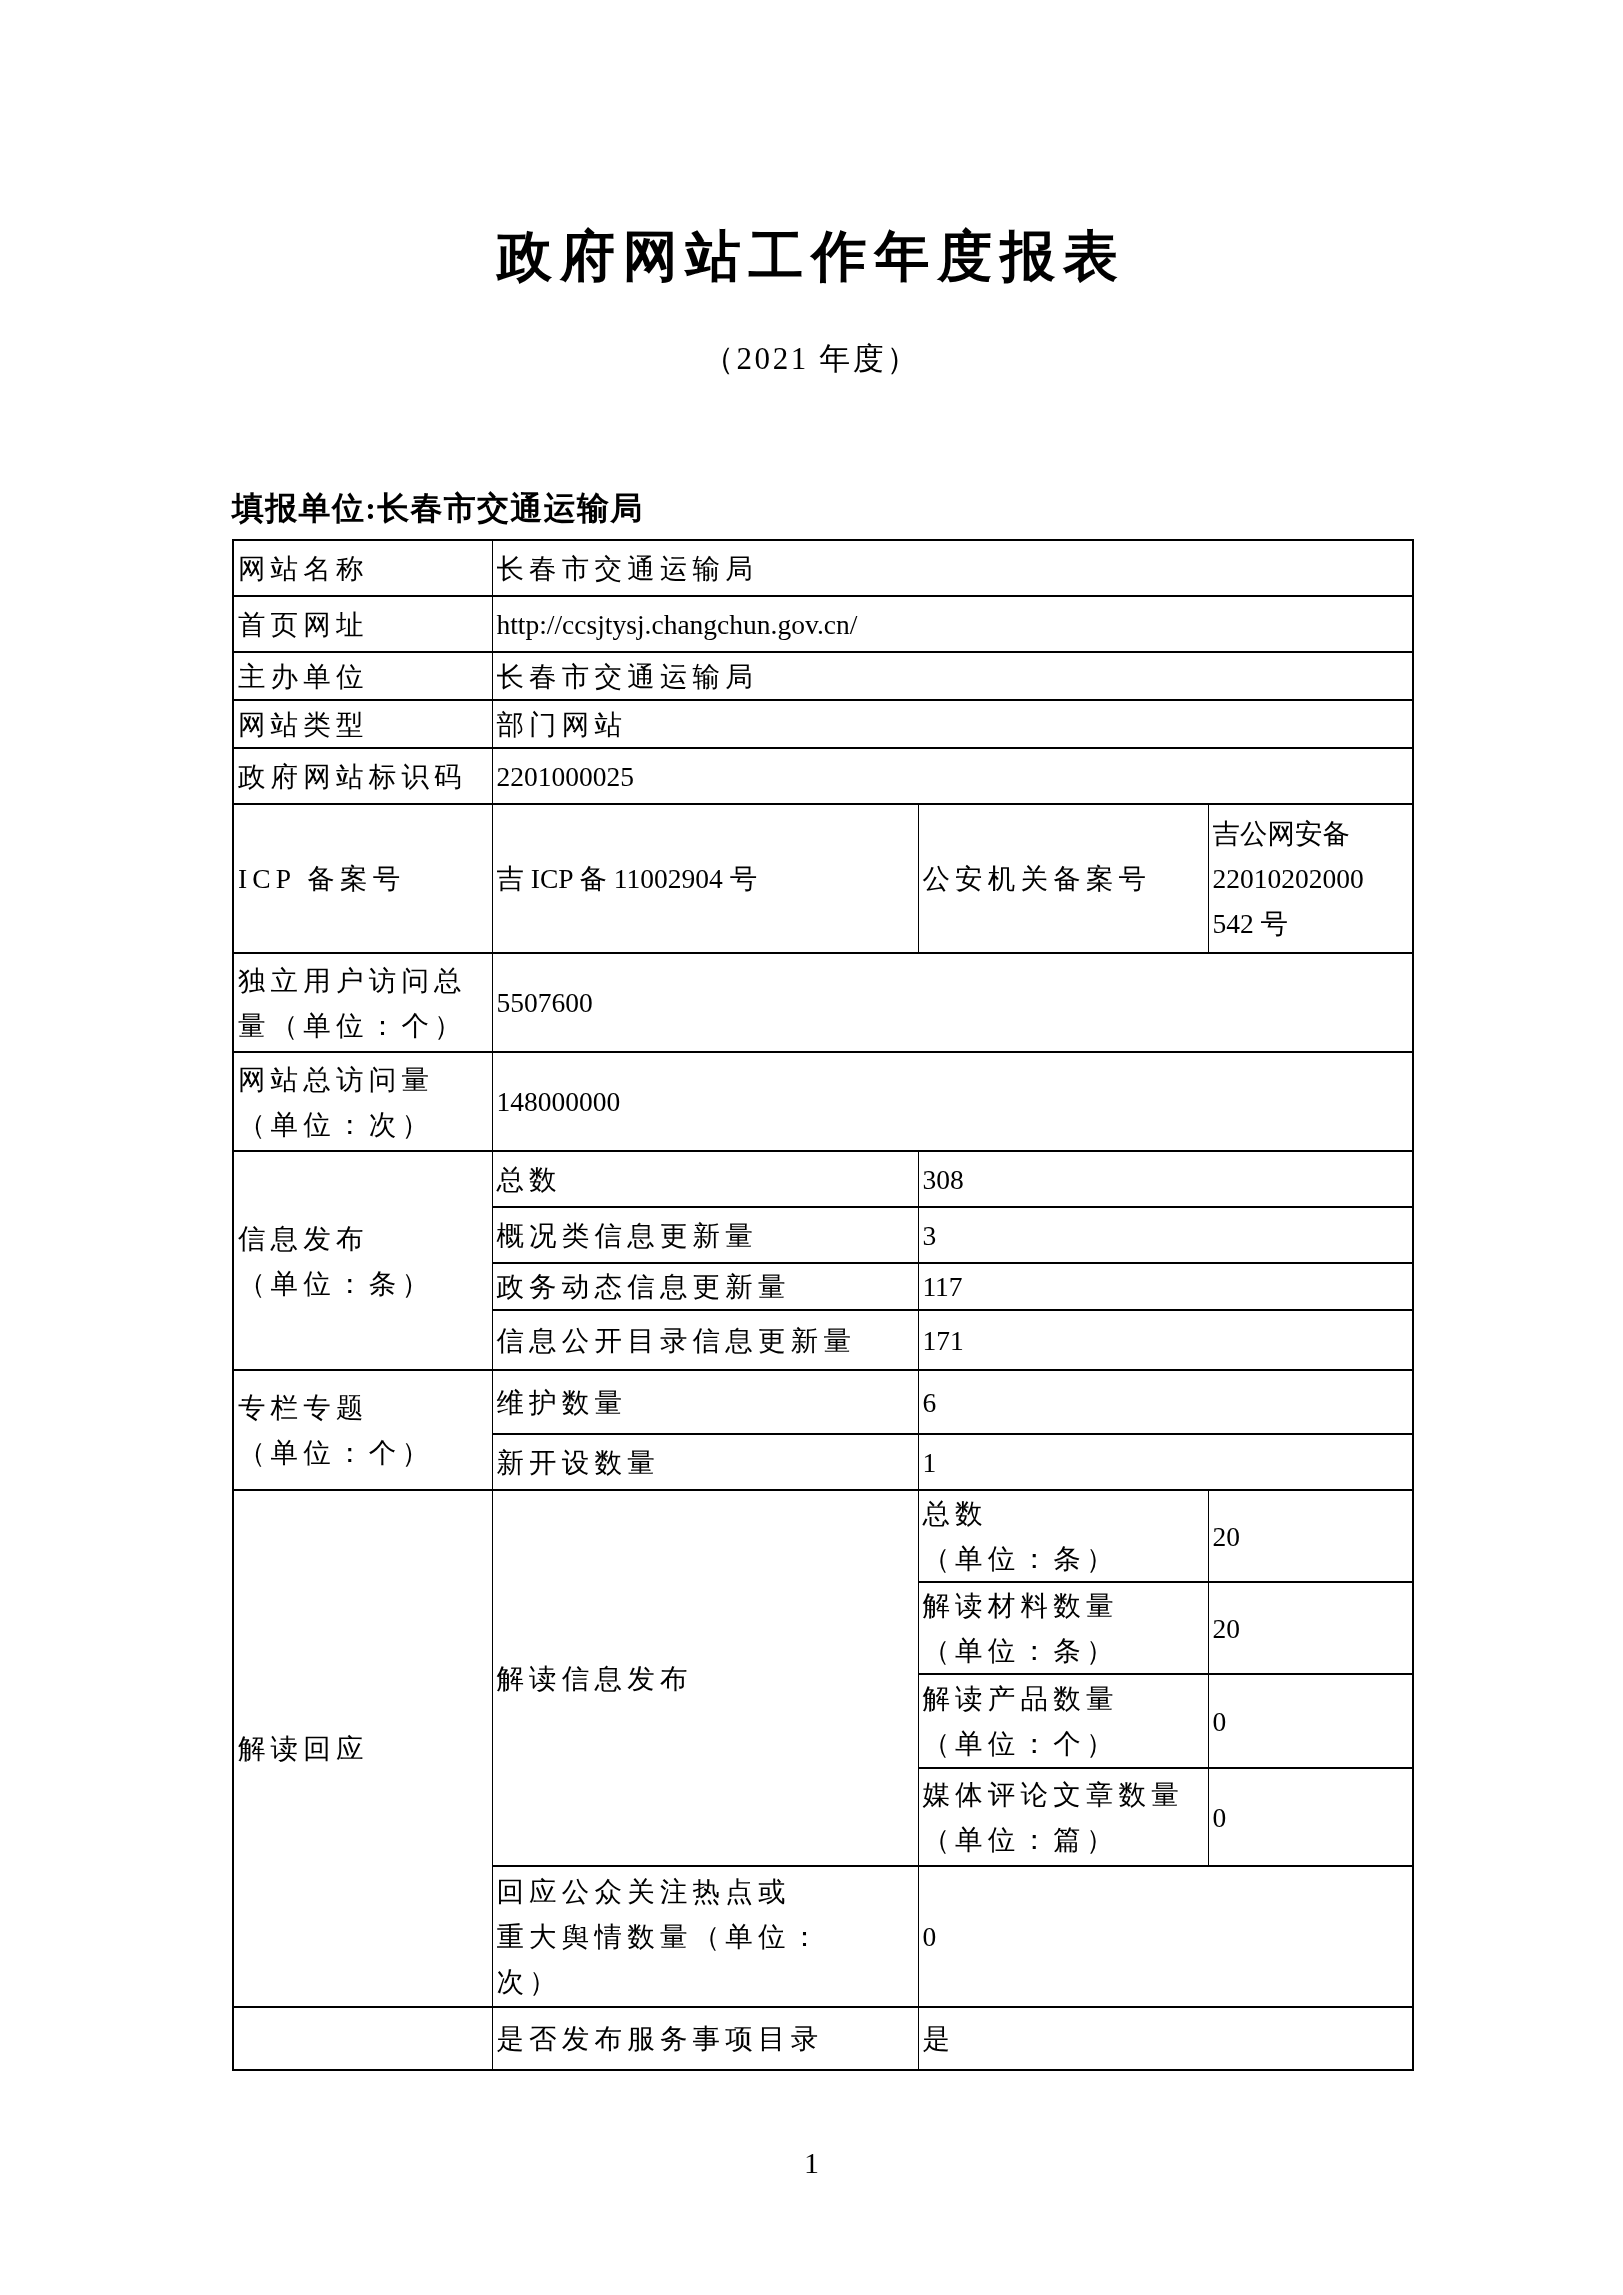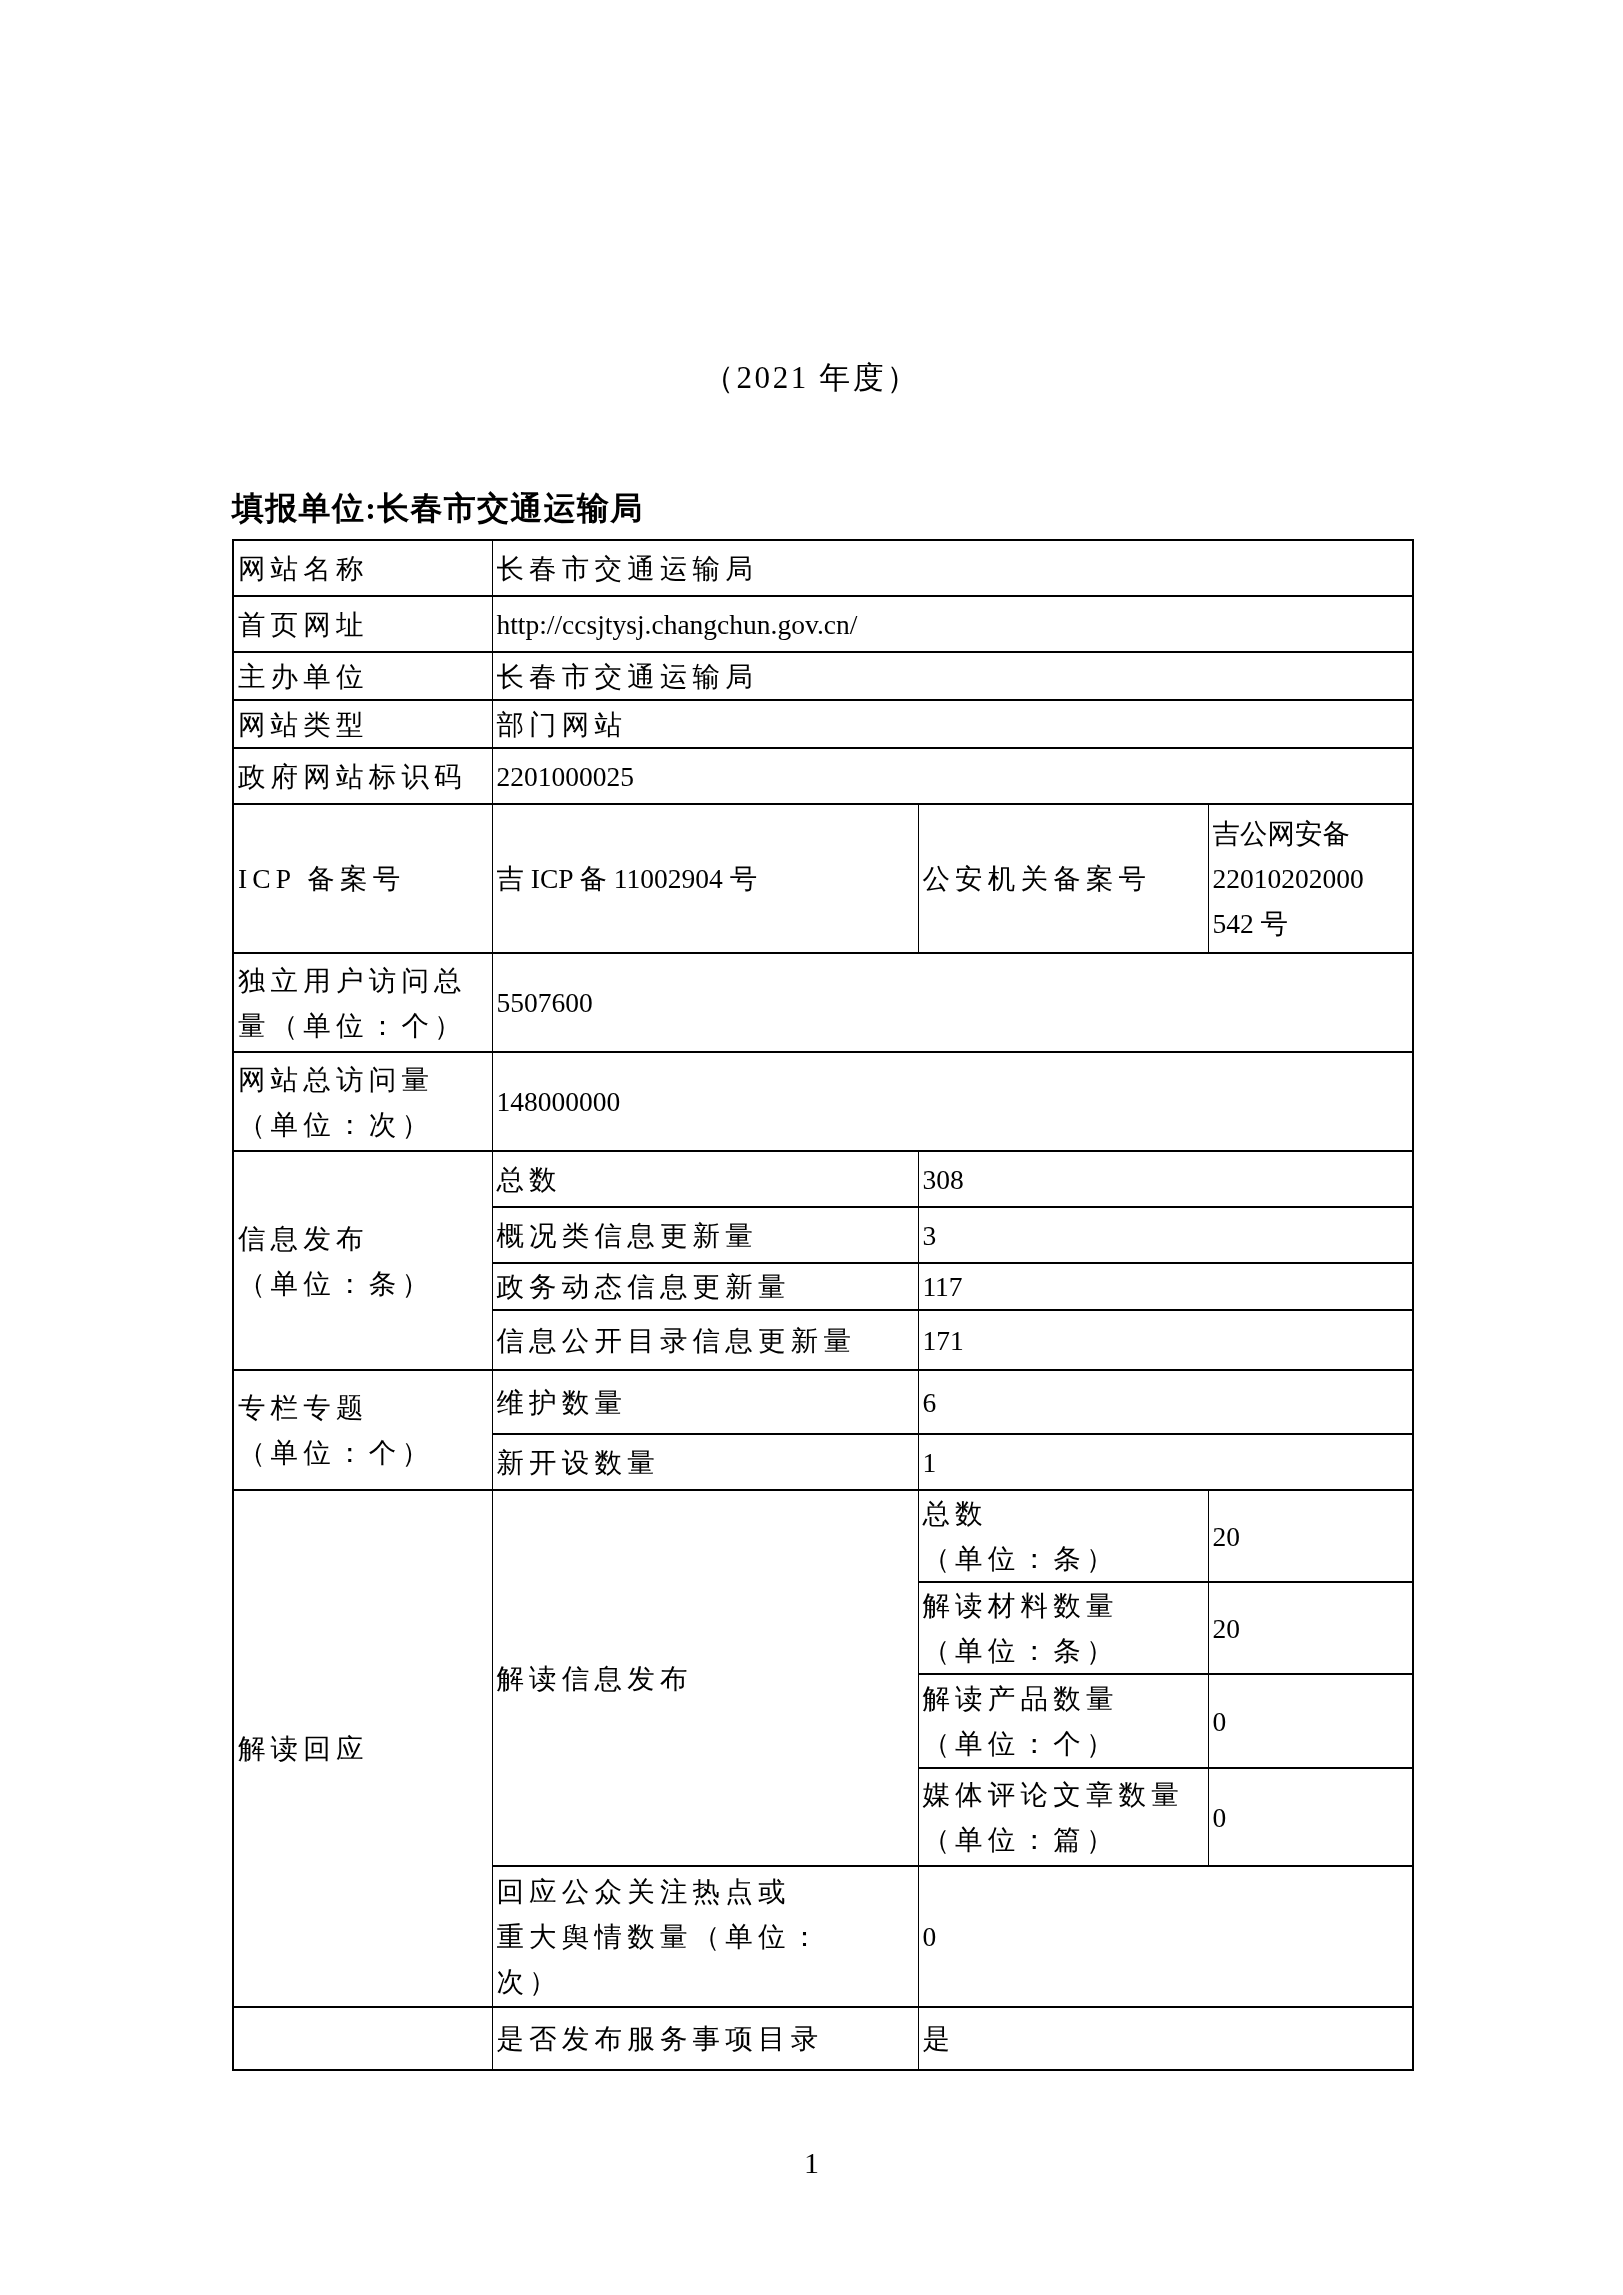--- a/index.html
+++ b/index.html
@@ -19,21 +19,20 @@
     font-size:55px;
     letter-spacing:7.9px;
     white-space:nowrap;
   }
   .doc-subtitle {
     position:absolute; top:338px; left:0; width:100%;
     text-align:center;
     font-size:31px;
     letter-spacing:2.6px;
     white-space:nowrap;
-    margin-top:19px;
   }
   .report-unit {
     position:absolute; top:487px; left:232px;
     font-size:32px;
     font-weight:bold;
     letter-spacing:1.3px;
     white-space:nowrap;
   }
   table.report {
     position:absolute; top:539px; left:232px;
@@ -59,20 +58,21 @@
     position:absolute; top:2146px; left:0; width:100%;
     text-align:center;
     font-size:30px;
   }
 </style>
 </head>
 <body>
 
 <div class="page">
 
+  <div class="doc-title">政府网站工作年度报表</div>
   <div class="doc-subtitle">（2021 年度）</div>
   <div class="report-unit">填报单位:长春市交通运输局</div>
 
   <table class="report">
     <colgroup>
       <col style="width:259px">
       <col style="width:426px">
       <col style="width:290px">
       <col style="width:205px">
     </colgroup>

